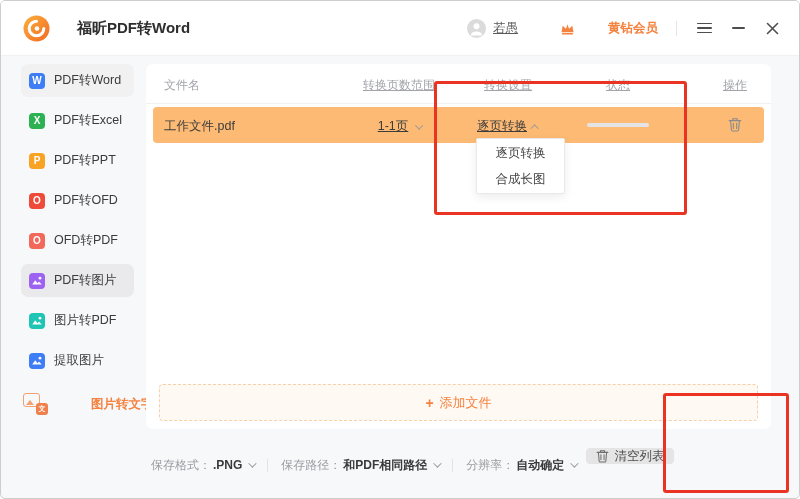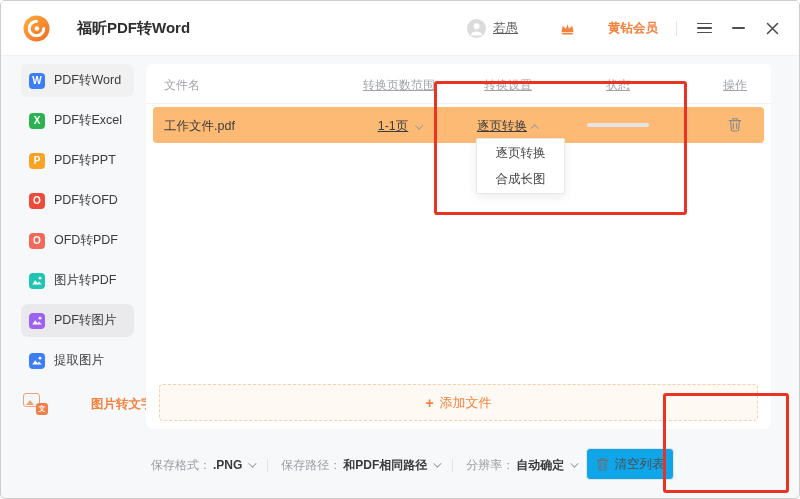--- a/index.html
+++ b/index.html
@@ -79,22 +79,22 @@
   }
   .dd-item { text-align:center; font-size:12.5px; color:#454545; cursor:pointer; line-height:24px; }
   
   .fmtbar { position:absolute; left:150px; top:449px; height:30px; display:flex; align-items:center; font-size:12px; }
   .fmt-label { color:#9B9DA2; }
   .fmt-value { color:#3A3A3A; font-weight:700; margin-left:2px; }
   .fmt-chev { margin-left:6px; }
   .fmt-div { width:1px; height:13px; background:#E3E3E5; margin:0 13px; }
   .fmt-group { display:flex; align-items:center; cursor:pointer; }
   .clear-btn {
-    position:absolute; left:585px; top:447px; width:88px; height:32px;
-    background:#0ea5e9; border:1px solid #E4E4E6; border-radius:4px;
+    position:absolute; left:585px; top:447px; width:88px; height:16px;
+    background:#e5e5e5; border:1px solid #E4E4E6; border-radius:4px;
     display:flex; align-items:center; justify-content:center; gap:6px;
     font-size:12.5px; color:#4E4E4E; cursor:pointer;
   }
   .start-btn {
     position:absolute; left:691px; top:446px; width:66px; height:34px;
     background:linear-gradient(180deg,#F8915A,#F67E41); border:none; border-radius:5px;
     color:#FFF7F0; font-size:13.5px; font-weight:600; letter-spacing:2px;
     display:flex; align-items:center; justify-content:center; cursor:pointer;
     font-family:"Liberation Sans", sans-serif;
   }
@@ -180,37 +180,37 @@
           <span>O</span>
         </span>
       <span class="side-label">PDF转OFD</span>
     </div>
     <div class="side-item">
       <span class="side-badge" style="background: rgb(242, 105, 92);">
           <span>O</span>
         </span>
       <span class="side-label">OFD转PDF</span>
     </div>
-    <div class="side-item">
-      <span class="side-badge" style="background: rgb(30, 197, 180);">
-        <svg width="16" height="16" viewBox="0 0 16 16">
-            <path d="M3.2 11.6 L6.2 7.2 L8.6 10.2 L10 8.4 L12.8 11.6 Z" fill="#fff"></path>
-            <circle cx="11" cy="5.2" r="1.4" fill="#fff"></circle>
-          </svg>
-      </span>
-      <span class="side-label">图片转PDF</span>
-    </div>
     <div class="side-item hl2">
       <span class="side-badge" style="background: rgb(157, 98, 242);">
         <svg width="16" height="16" viewBox="0 0 16 16">
             <path d="M3.2 11.6 L6.2 7.2 L8.6 10.2 L10 8.4 L12.8 11.6 Z" fill="#fff"></path>
             <circle cx="11" cy="5.2" r="1.4" fill="#fff"></circle>
           </svg>
       </span>
       <span class="side-label">PDF转图片</span>
+    </div>
+    <div class="side-item">
+      <span class="side-badge" style="background: rgb(30, 197, 180);">
+        <svg width="16" height="16" viewBox="0 0 16 16">
+            <path d="M3.2 11.6 L6.2 7.2 L8.6 10.2 L10 8.4 L12.8 11.6 Z" fill="#fff"></path>
+            <circle cx="11" cy="5.2" r="1.4" fill="#fff"></circle>
+          </svg>
+      </span>
+      <span class="side-label">图片转PDF</span>
     </div>
     <div class="side-item">
       <span class="side-badge" style="background: rgb(61, 125, 245);">
         <svg width="16" height="16" viewBox="0 0 16 16">
             <path d="M3.2 11.6 L6.2 7.2 L8.6 10.2 L10 8.4 L12.8 11.6 Z" fill="#fff"></path>
             <circle cx="11" cy="5.2" r="1.4" fill="#fff"></circle>
           </svg>
       </span>
       <span class="side-label">提取图片</span>
     </div>

